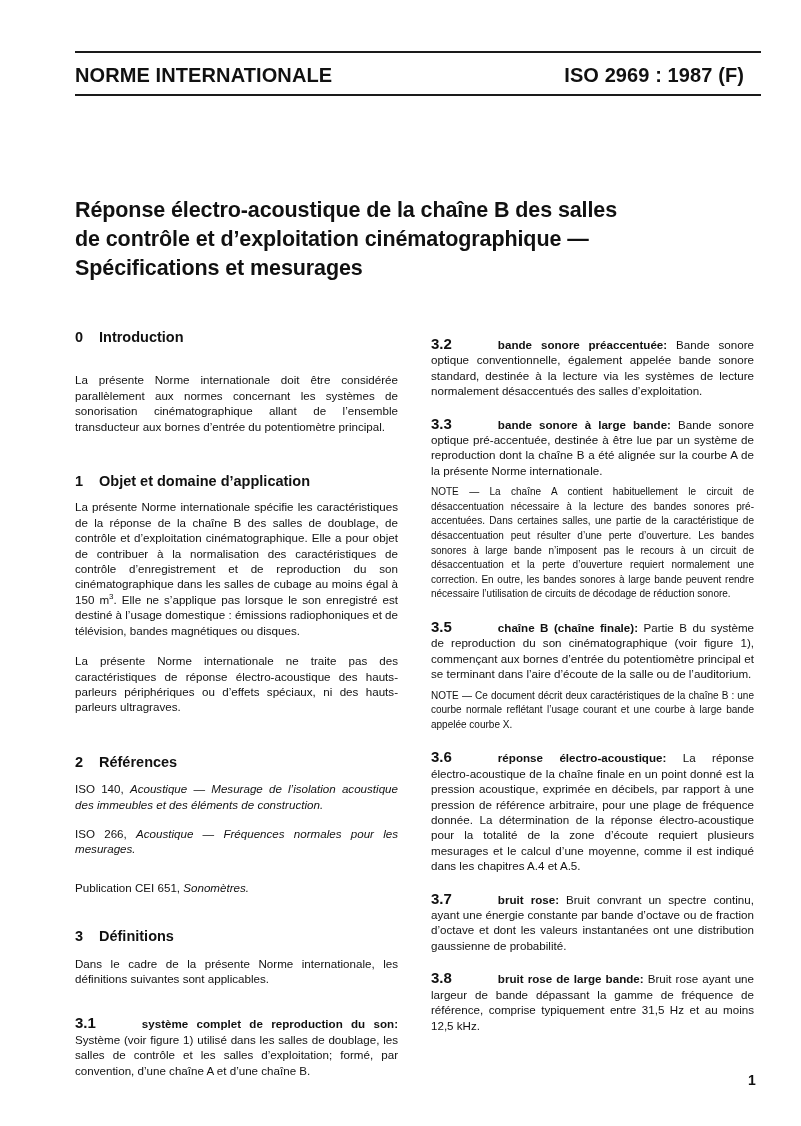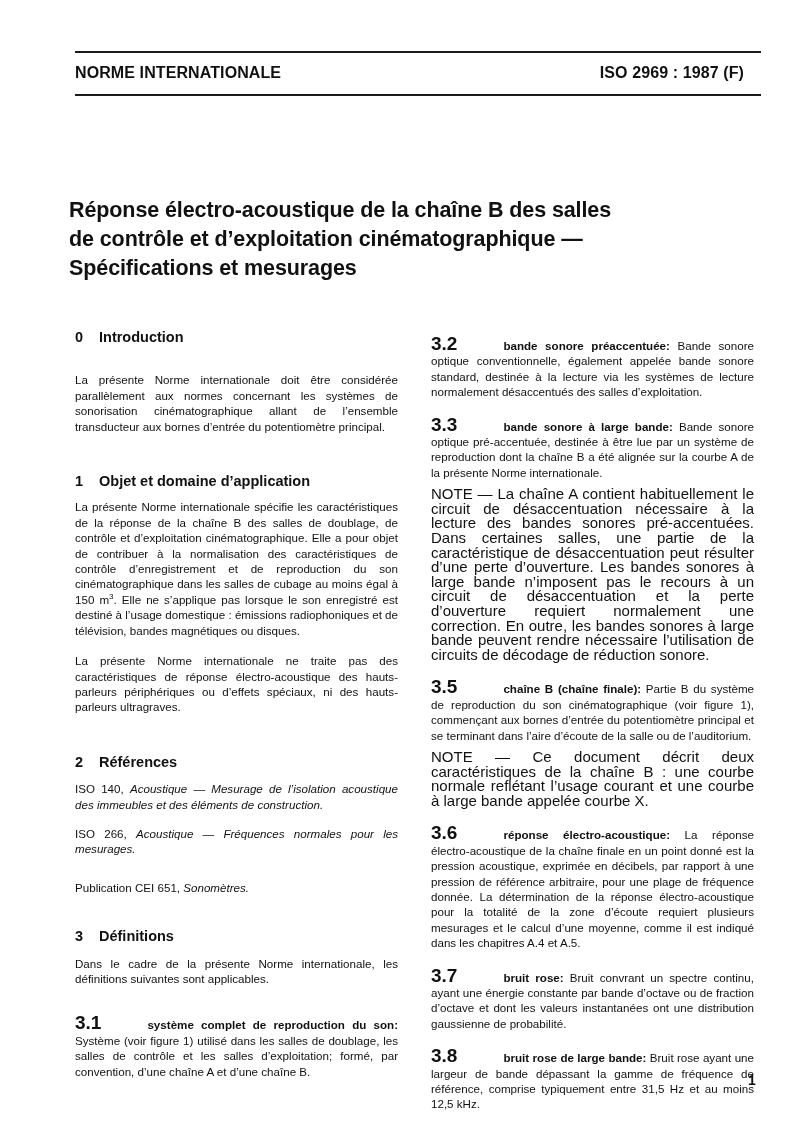--- a/index.html
+++ b/index.html
@@ -1,27 +1,27 @@
 <!DOCTYPE html>
 <html><head>
 <meta charset="utf-8">
 <style>
   html, body { margin: 0; padding: 0; background: #ffffff; }
   body { width: 801px; height: 1126px; position: relative; overflow: hidden;
          font-family: "Liberation Sans", sans-serif; color: #111; }
   .rule { position: absolute; left: 75px; width: 686px; height: 2px; background: #1a1a1a; }
-  .hdr { position: absolute; top: 64px; font-weight: bold; font-size: 16px; letter-spacing: 0.1px; }
-  .title { position: absolute; left: 69px; top: 196px; width: 680px; font-weight: bold;
+  .hdr { position: absolute; top: 64px; font-weight: bold; font-size: 20px; letter-spacing: 0.1px; }
+  .title { position: absolute; left: 75px; top: 196px; width: 680px; font-weight: bold;
            font-size: 21.5px; line-height: 29px; letter-spacing: -0.1px; }
   .col { position: absolute; width: 323px; font-size: 11.6px; line-height: 15.4px; }
   .col p { margin: 0; text-align: justify; }
   .h { font-weight: bold; font-size: 14.5px; margin: 0; display: flex; }
   .h .num { width: 24px; }
-  .note { font-size: 15px; line-height: 14.6px; }
-  .defnum { font-weight: bold; font-size: 19px; margin-right: 10px; }
+  .note { font-size: 10px; line-height: 14.6px; }
+  .defnum { font-weight: bold; font-size: 15px; margin-right: 10px; }
   .term { font-weight: bold; padding-left: 36px; }
   i { font-style: italic; }
   sup { font-size: 8px; vertical-align: super; line-height: 0; }
   .pagenum { position: absolute; left: 748px; top: 1072px; font-weight: bold; font-size: 14px; }
 </style>
 </head>
 <body>
 
 <div class="rule" style="top:51px;"></div>
 <div class="hdr" style="left:75px;">NORME INTERNATIONALE</div>

